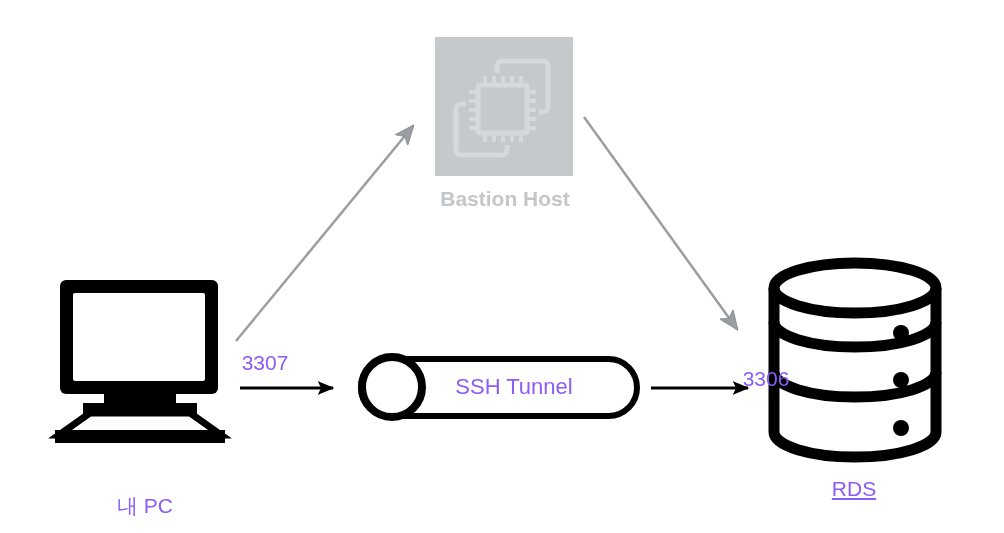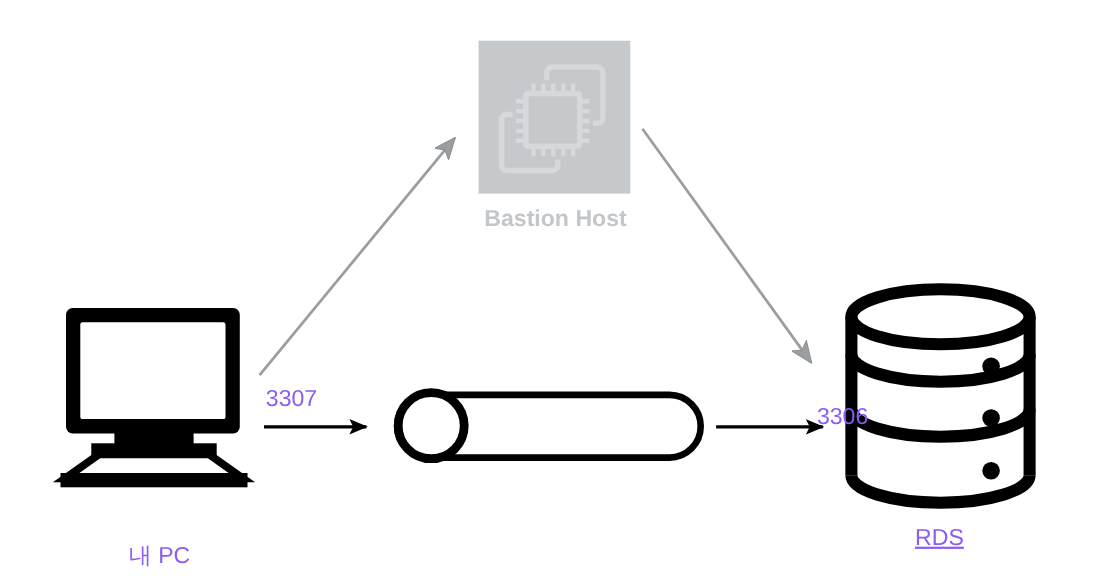--- a/index.html
+++ b/index.html
@@ -95,17 +95,18 @@
       <g fill="#000000">
         <circle cx="901" cy="333" r="8"></circle>
         <circle cx="901" cy="380" r="8"></circle>
         <circle cx="901" cy="428" r="8"></circle>
       </g>
     </g>
   </svg>
 
   <div class="label" style="left:145px;top:451px;margin-top:43px;">내 PC</div>
   <div class="label dim" style="left:505px;top:187px;">Bastion Host</div>
+  <div class="label tunnel" style="left:514px;top:375px;">SSH Tunnel</div>
   <div class="label" style="left:854px;top:477px;text-decoration:underline;">RDS</div>
   <div class="label port" style="left:265px;top:351px;">3307</div>
   <div class="label port" style="left:766px;top:351px;margin-top:16px;">3306</div>
 
 </div>
 
 </body></html>

